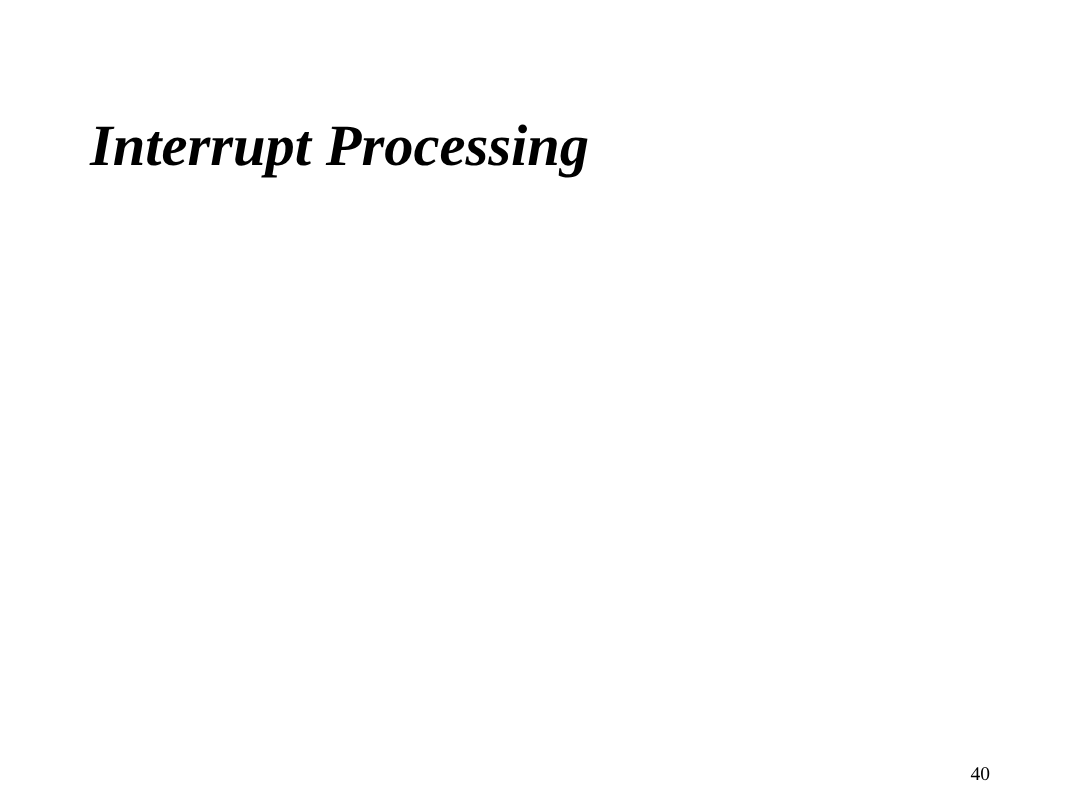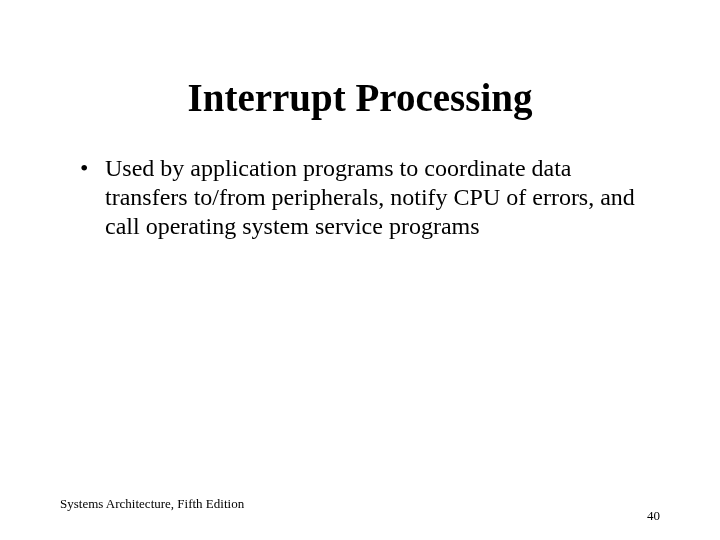--- a/index.html
+++ b/index.html
@@ -18,22 +18,23 @@
     }
     .slide {
       width: 100%;
       height: 100%;
       padding: 75px 60px 0 60px;
       position: relative;
     }
     .title {
       font-size: 39px;
       font-weight: bold;
-      text-align: center;
-      margin-bottom: 34px;
+      text-align: left;
+      margin-bottom: 24px;
+      font-style: italic;
     }
     .content {
       padding-left: 20px;
     }
     .bullet-list {
       list-style: none;
     }
     .bullet-item {
       font-size: 24px;
       line-height: 1.2;
@@ -61,18 +62,16 @@
       font-size: 13px;
     }
   </style>
 </head>
 <body>
 
 <div class="slide">
   <h1 class="title">Interrupt Processing</h1>
   <div class="content">
     <ul class="bullet-list">
-      <li class="bullet-item">Used by application programs to coordinate data transfers to/from peripherals, notify CPU of errors, and call operating system service programs</li>
     </ul>
   </div>
-  <div class="footer-left">Systems Architecture, Fifth Edition</div>
   <div class="footer-right">40</div>
 </div>
 
 </body></html>

